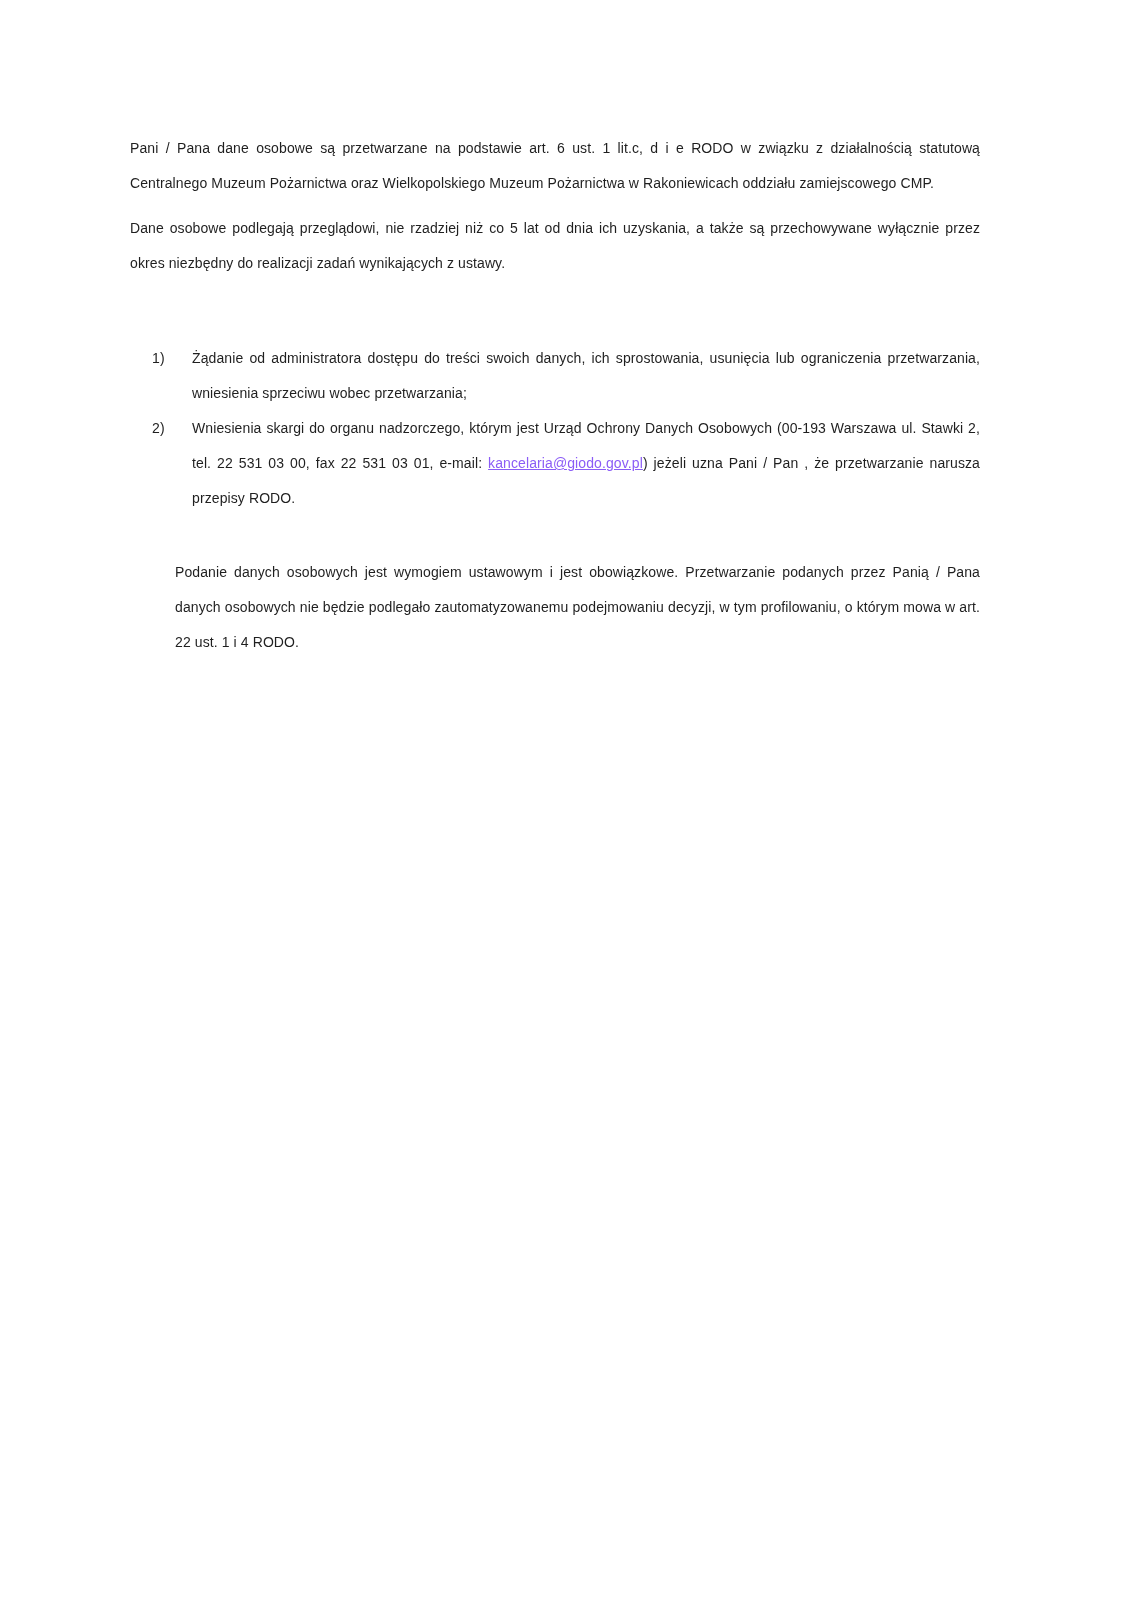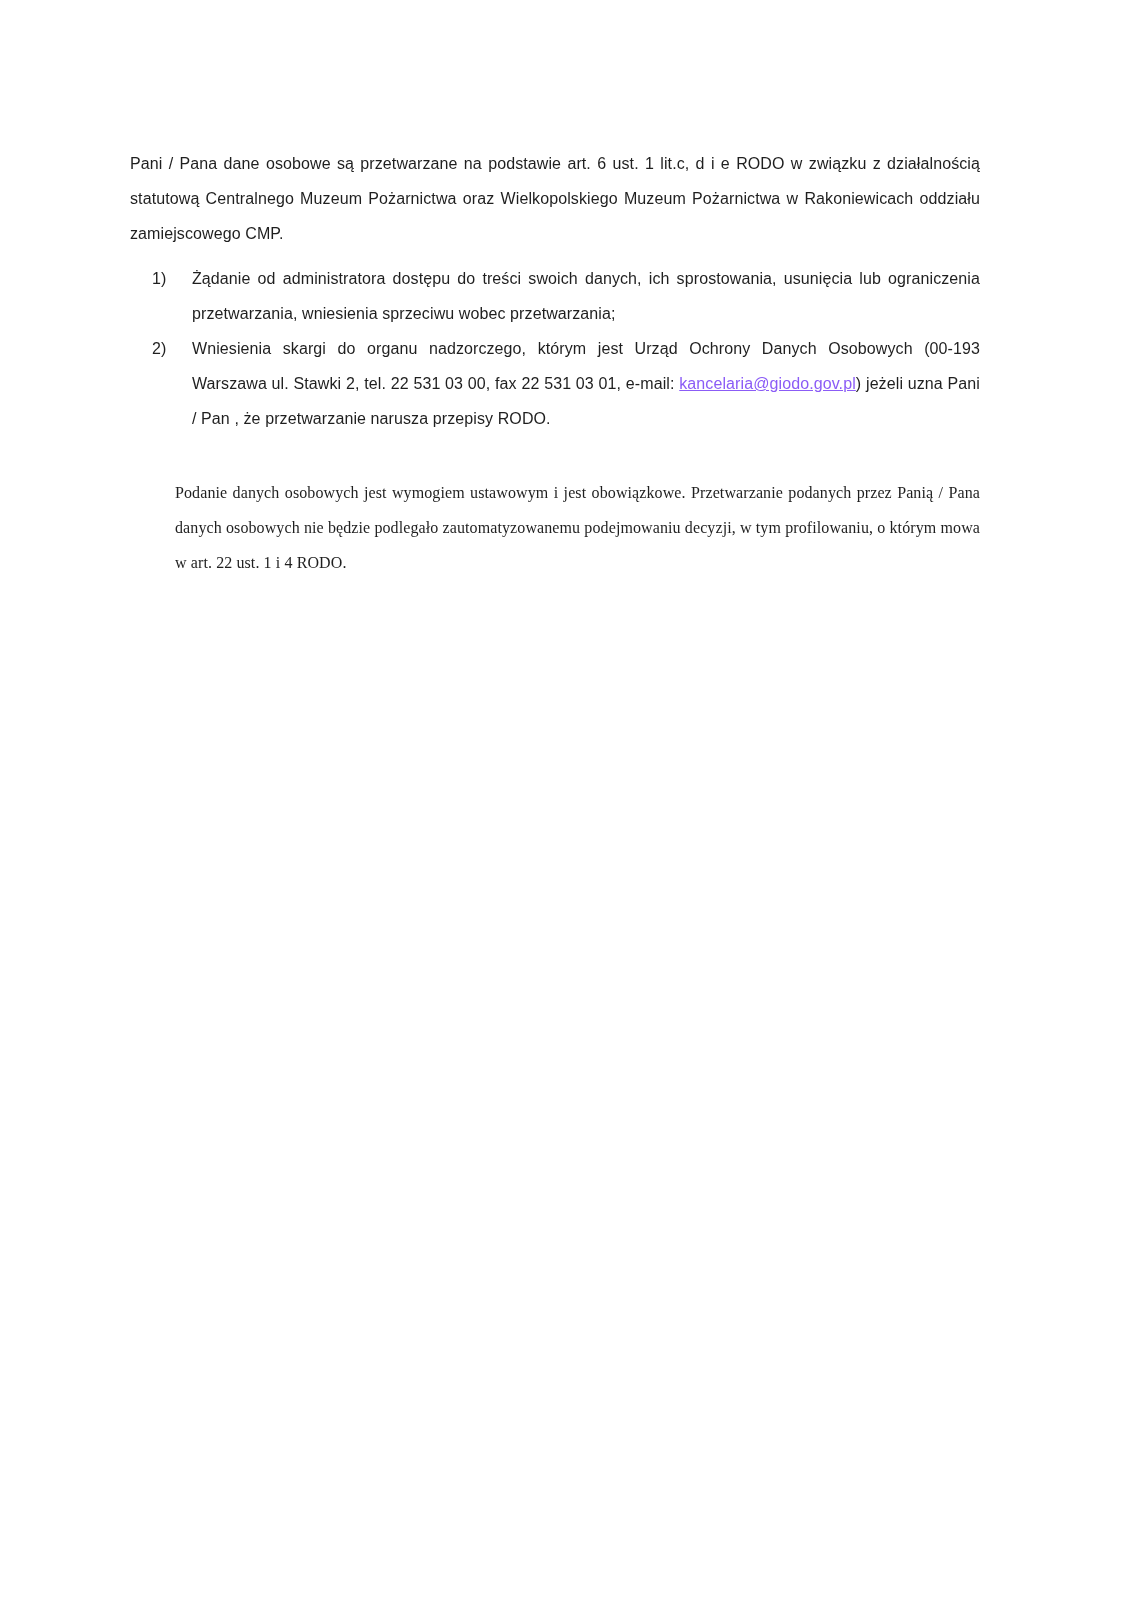--- a/index.html
+++ b/index.html
@@ -11,23 +11,23 @@
     position: relative;
     width: 1131px;
     height: 1600px;
     background: #ffffff;
     overflow: hidden;
     font-family: "Liberation Sans", "DejaVu Sans", sans-serif;
   }
   .content {
     position: absolute;
     left: 130px;
-    top: 146px;
+    top: 131px;
     width: 850px;
-    font-size: 16px;
+    font-size: 14px;
     line-height: 35px;
     color: #1f1f1f;
     letter-spacing: 0.1px;
   }
   .para {
     margin: 0 0 10px 0;
     text-align: justify;
   }
   .para.sp15 { margin-bottom: 15px; }
   .para.sp60 { margin-bottom: 60px; }
@@ -46,37 +46,38 @@
   }
   .list-text {
     flex: 1;
     text-align: justify;
     margin-left: 12px;
   }
   .para.indent {
     padding-left: 45px;
     margin-bottom: 35px;
   }
-  .para.indent.last { margin-bottom: 0; font-family: Liberation Serif, serif; }
+  .para.indent.last { margin-bottom: 0; }
   a.email-link {
     color: #8b5cf6;
     text-decoration: underline;
     cursor: pointer;
   }
 </style>
 </head>
 <body>
 
 <div class="page">
   <div class="content">
 
     <p class="para">Pani / Pana dane osobowe są przetwarzane na podstawie art. 6 ust. 1 lit.c, d i e RODO w związku z działalnością statutową Centralnego Muzeum Pożarnictwa oraz Wielkopolskiego Muzeum Pożarnictwa w Rakoniewicach oddziału zamiejscowego CMP.</p>
 
 
 
+    <p class="para sp60">Dane osobowe podlegają przeglądowi, nie rzadziej niż co 5 lat od dnia ich uzyskania, a także są przechowywane wyłącznie przez okres niezbędny do realizacji zadań wynikających z ustawy.</p>
 
 
     <div class="list">
 
       <div class="list-item">
         <span class="list-num">1)</span>
         <div class="list-text">Żądanie od administratora dostępu do treści swoich danych, ich sprostowania, usunięcia lub ograniczenia przetwarzania, wniesienia sprzeciwu wobec przetwarzania;</div>
       </div>
 
       <div class="list-item">

